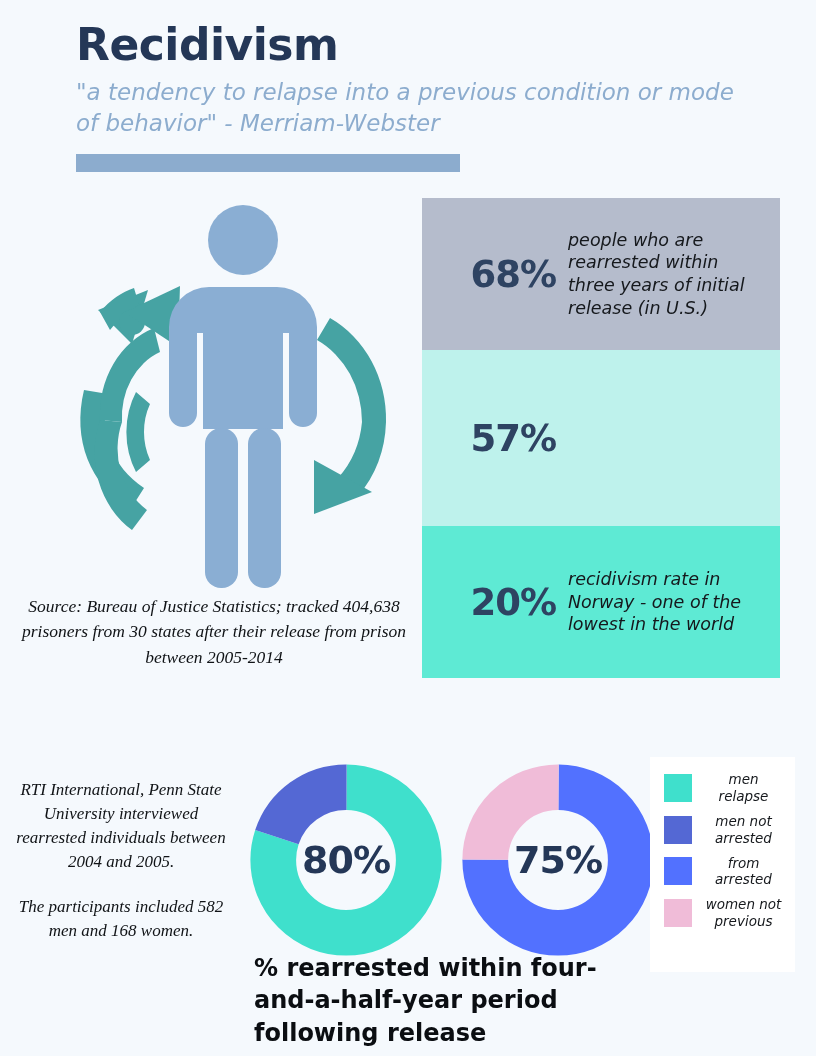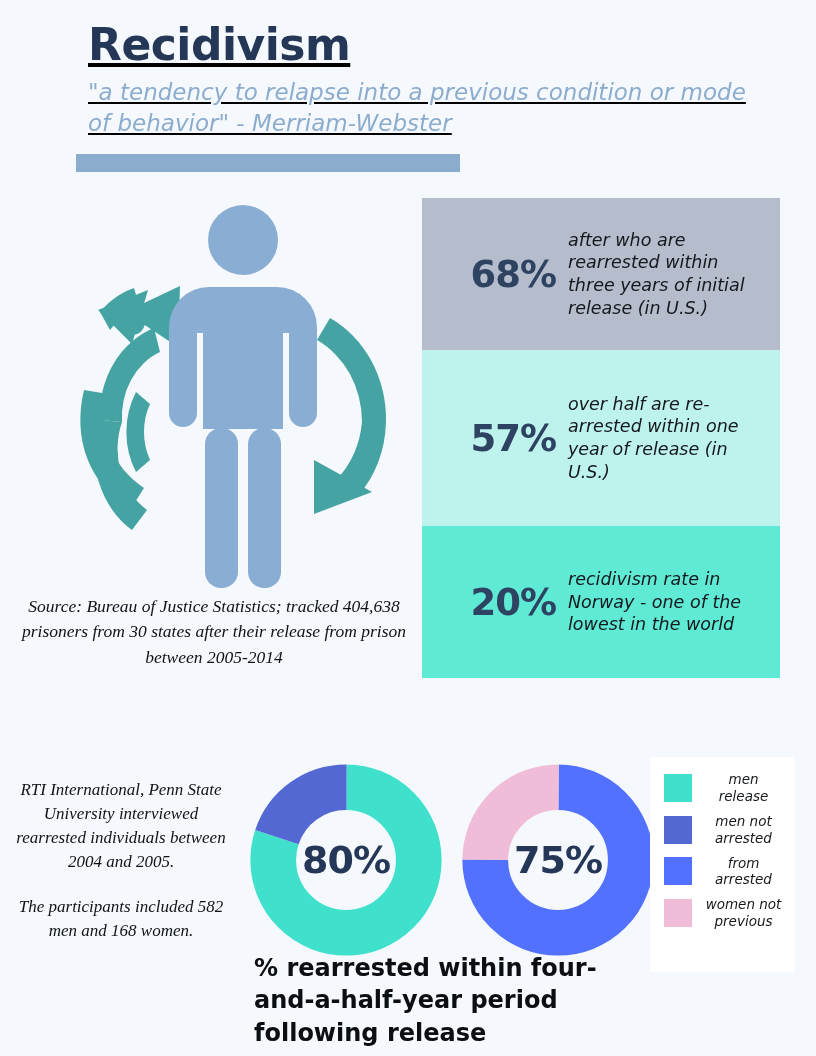--- a/index.html
+++ b/index.html
@@ -11,24 +11,23 @@
     height: 1056px;
     background: #F5F9FD;
     font-family: "Liberation Sans", sans-serif;
     overflow: hidden;
     position: relative;
   }
 
   
   .header {
     position: absolute;
-    left: 88px;
+    left: 76px;
     top: 20px;
     width: 700px;
-    text-decoration: underline;
   }
   .title {
     font-family: "DejaVu Sans", sans-serif;
     font-size: 44px;
     font-weight: bold;
     color: #243757;
     letter-spacing: -0.5px;
     line-height: 1.15;
     margin: 0;
   }
@@ -247,25 +246,24 @@
       <rect x="141" y="197" width="80" height="40"></rect>
       <rect x="143" y="236" width="33" height="160" rx="16"></rect>
       <rect x="186" y="236" width="33" height="160" rx="16"></rect>
     </g>
   </svg>
 </div>
 
 <div class="stats">
   <div class="stat-box gray">
     <div class="stat-pct">68%</div>
-    <div class="stat-desc">after who are rearrested within three years of initial release (in U.S.)</div>
+    <div class="stat-desc">people who are rearrested within three years of initial release (in U.S.)</div>
   </div>
   <div class="stat-box mint">
     <div class="stat-pct">57%</div>
-    <div class="stat-desc">over half are re-arrested within one year of release (in U.S.)</div>
   </div>
   <div class="stat-box lav">
     <div class="stat-pct">20%</div>
     <div class="stat-desc">recidivism rate in Norway - one of the lowest in the world</div>
   </div>
 </div>
 
 <div class="source-note">Source: Bureau of Justice Statistics; tracked 404,638 prisoners from 30 states after their release from prison between 2005-2014</div>
 
 <div class="study-note">
@@ -287,21 +285,21 @@
       <circle cx="21" cy="21" r="15.9155" fill="transparent" stroke="#F0BCD8" stroke-width="10" stroke-dasharray="25 75" stroke-dashoffset="-50"></circle>
     </svg>
     <div class="donut-center">75%</div>
   </div>
 </div>
 <div class="donut-caption">% rearrested within four-and-a-half-year period following release</div>
 
 <div class="legend">
   <div class="legend-item">
     <span class="legend-swatch" style="background:#3FE0CC"></span>
-    <span class="legend-label">men release</span>
+    <span class="legend-label">men relapse</span>
   </div>
   <div class="legend-item">
     <span class="legend-swatch" style="background:#5468D4"></span>
     <span class="legend-label">men not arrested</span>
   </div>
   <div class="legend-item">
     <span class="legend-swatch" style="background:#5271FF"></span>
     <span class="legend-label">from arrested</span>
   </div>
   <div class="legend-item">

